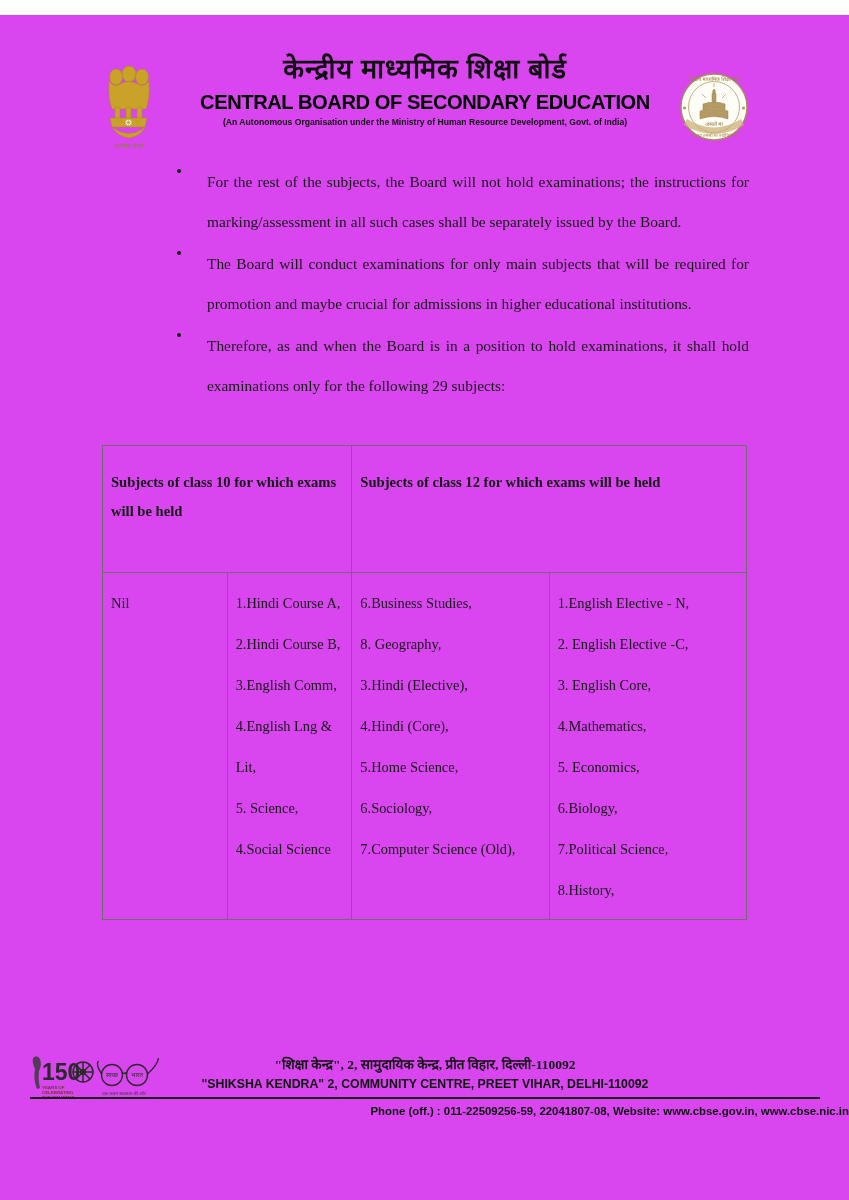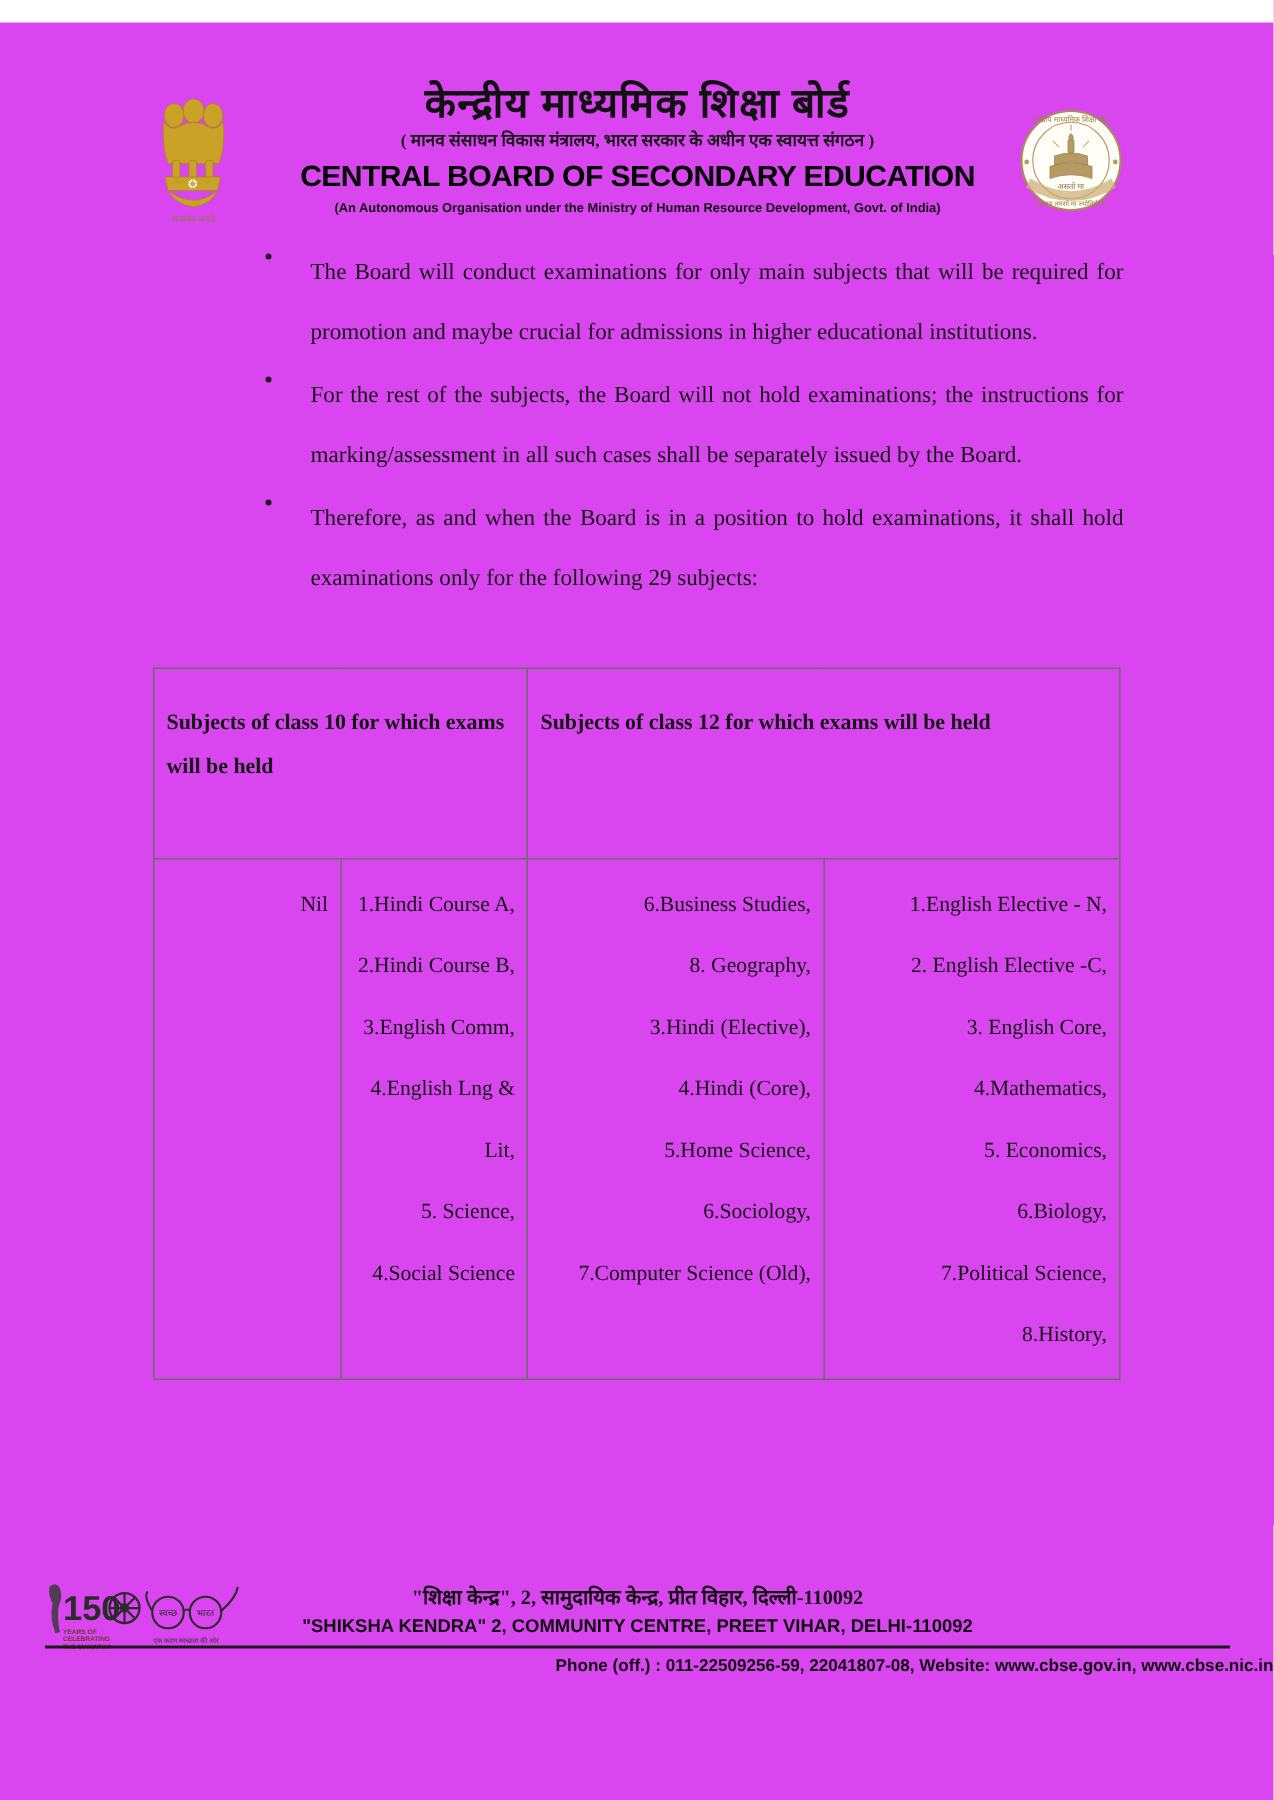--- a/index.html
+++ b/index.html
@@ -136,21 +136,21 @@
     font-weight: 400;
   }
   .subj-table th {
     font-weight: 700;
     line-height: 29px;
     font-size: 14.6px;
     padding-top: 22px;
   }
   .hdr-top th { height: 96px; }
   .hdr-sub th { height: 108px; }
-  .body-row td { height: 318px; text-align: right; }
+  .body-row td { height: 318px; }
   .col1 { width: 122px; }
   .col2 { width: 133px; }
   .col3 { width: 203px; }
   .col4 { width: 187px; }
   .cell-line { display: block; white-space: normal; }
   .nil-cell { line-height: 41px; padding-top: 51px; }
 
   
   .footer {
     position: absolute;
@@ -240,21 +240,20 @@
           <circle cx="28.5" cy="65.5" r="1.2"></circle>
           <path d="M28.5 62.2 L28.5 68.8 M25.2 65.5 L31.8 65.5 M26.2 63.2 L30.8 67.8 M26.2 67.8 L30.8 63.2"></path>
           <path d="M17 63 q3 3 6 0 M35 63 q3 3 6 0"></path>
         </g>
         <text x="29" y="91" text-anchor="middle" font-family="'Liberation Serif', serif" font-size="6" fill="#8e7b45">सत्यमेव जयते</text>
       </svg>
     </div>
 
     <div class="header-text">
       <div class="hindi-title">केन्द्रीय माध्यमिक शिक्षा बोर्ड</div>
-      <div class="hindi-sub">( मानव संसाधन विकास मंत्रालय, भारत सरकार के अधीन एक स्वायत्त संगठन )</div>
       <div class="eng-title">CENTRAL BOARD OF SECONDARY EDUCATION</div>
       <div class="eng-sub">(An Autonomous Organisation under the Ministry of Human Resource Development, Govt. of India)</div>
     </div>
 
     <div class="cbse-seal">
       <svg viewBox="0 0 88 88" width="88" height="88" aria-hidden="true">
         <circle cx="44" cy="44" r="33" fill="#fffdf7" stroke="#a98c55" stroke-width="1.4"></circle>
         <circle cx="44" cy="44" r="25.5" fill="none" stroke="#b89a62" stroke-width="0.8"></circle>
         <g fill="#b49a68">
           <circle cx="14.5" cy="45" r="1.6"></circle>
@@ -275,25 +274,25 @@
         <text x="44" y="18" text-anchor="middle" font-family="'Liberation Serif', serif" font-size="5.1" fill="#9b8049">केन्द्रीय माध्यमिक शिक्षा बोर्ड</text>
         <text x="44" y="63" text-anchor="middle" font-family="'Liberation Serif', serif" font-size="5.2" fill="#8e7540">असतो मा</text>
         <text x="44" y="74" text-anchor="middle" font-family="'Liberation Serif', serif" font-size="4.6" fill="#9b8049">सद्गमय तमसो मा ज्योतिर्गमय</text>
       </svg>
     </div>
   </div>
 
   <div class="bullets">
     <div class="bullet-row">
       <span class="bullet-dot"></span>
-      <span class="bullet-text">The Board will conduct examinations for only main subjects that will be required for promotion and maybe crucial for admissions in higher educational institutions.</span>
+      <span class="bullet-text">For the rest of the subjects, the Board will not hold examinations; the instructions for marking/assessment in all such cases shall be separately issued by the Board.</span>
     </div>
     <div class="bullet-row">
       <span class="bullet-dot"></span>
-      <span class="bullet-text">For the rest of the subjects, the Board will not hold examinations; the instructions for marking/assessment in all such cases shall be separately issued by the Board.</span>
+      <span class="bullet-text">The Board will conduct examinations for only main subjects that will be required for promotion and maybe crucial for admissions in higher educational institutions.</span>
     </div>
     <div class="bullet-row last">
       <span class="bullet-dot"></span>
       <span class="bullet-text">Therefore, as and when the Board is in a position to hold examinations, it shall hold examinations only for the following 29 subjects:</span>
     </div>
   </div>
 
   <table class="subj-table">
     <tbody>
       <tr class="hdr-top">

